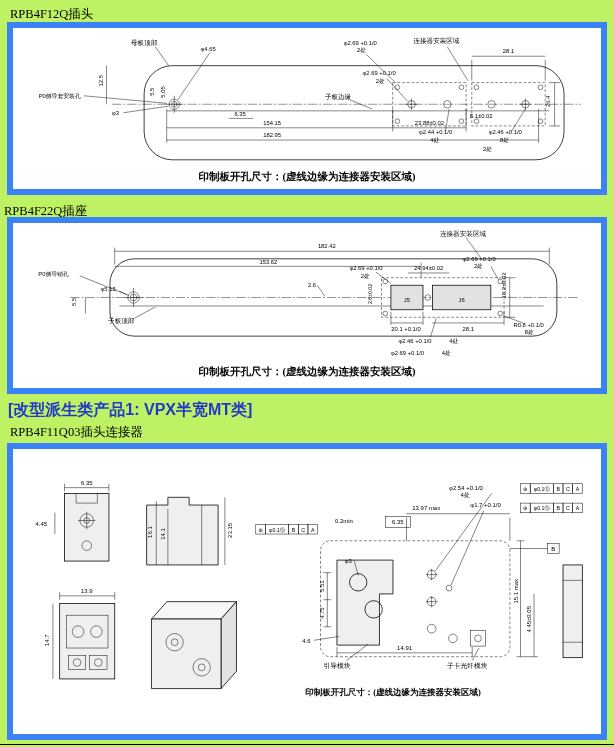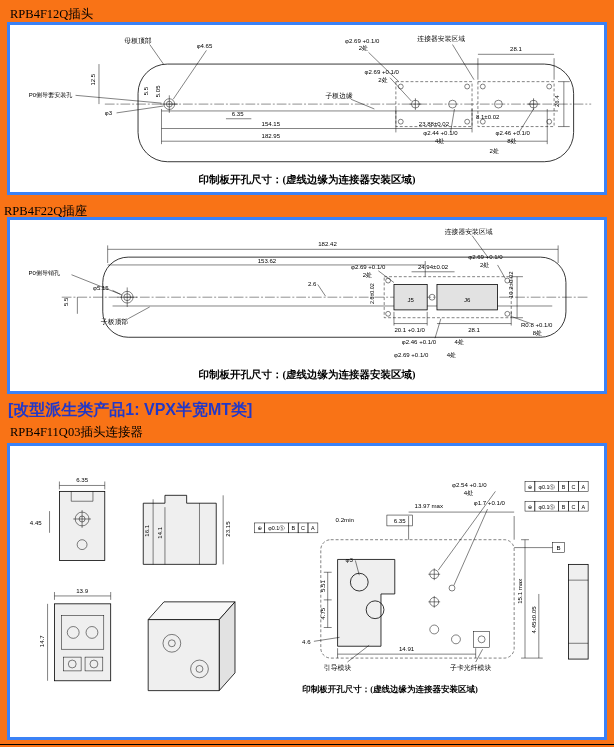--- a/index.html
+++ b/index.html
@@ -1,21 +1,21 @@
 <!DOCTYPE html>
 <html><head>
 <meta charset="utf-8">
 <style>
   *{margin:0;padding:0;box-sizing:border-box}
   html,body{background:#fff}
   body{width:614px;height:747px;position:relative;font-family:"Liberation Serif","DejaVu Serif",serif;color:#000}
-  .page{position:absolute;inset:0;background:#f97316;overflow:hidden}
+  .page{position:absolute;inset:0;background:#bef264;overflow:hidden}
   .sec-title{position:absolute;font-size:12.5px;font-weight:normal;white-space:nowrap}
   .blue-head{position:absolute;font-family:"Liberation Sans","DejaVu Sans",sans-serif;font-weight:bold;font-size:16px;color:#2238c8;white-space:nowrap}
-  .frame{position:absolute;border:3px solid #3b82f6;background:#fff}
+  .frame{position:absolute;border:6px solid #3b82f6;background:#fff}
   .frame svg{position:absolute;left:0;top:0;width:100%;height:100%}
   .caption{position:absolute;left:0;right:0;text-align:center;font-weight:bold;font-size:10.5px;white-space:nowrap}
   .cap1{bottom:5px}
   .cap2{bottom:9px}
   .cap3{left:265px;right:auto;top:238px;width:230px;font-size:8.5px;font-weight:bold}
   .rule{position:absolute;left:0;right:0;height:1px;background:#000}
   text{fill:#000;stroke:none;font-family:"Liberation Sans","DejaVu Sans",sans-serif}
   .t{font-size:6.2px}
   .tc{font-size:7px}
   .ts{font-size:5.5px}

